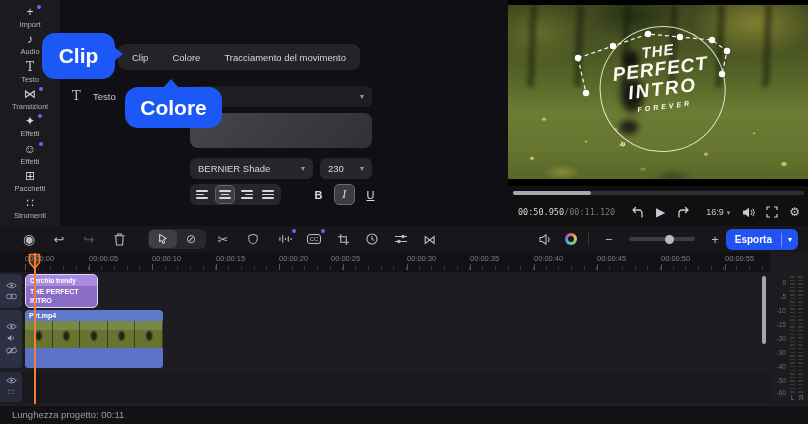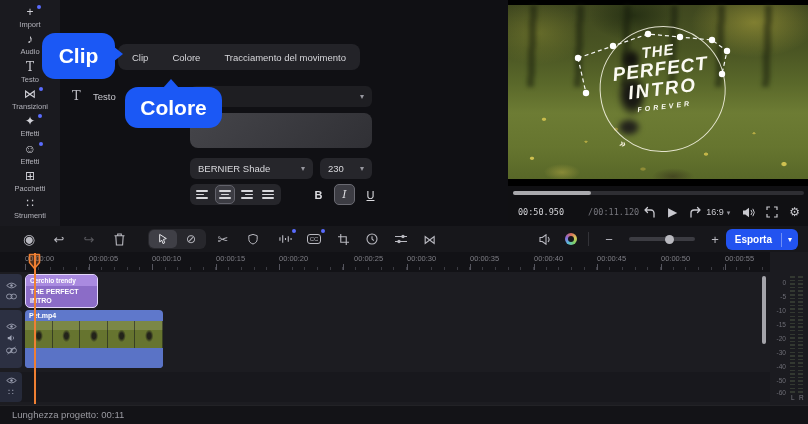--- a/index.html
+++ b/index.html
@@ -93,21 +93,21 @@
   .tl2{font-size:19px;letter-spacing:1px;line-height:1.05;}
   .tl3{font-size:19px;letter-spacing:2px;line-height:1.05;}
   .tl4{margin-top:4px;font-size:7px;letter-spacing:3px;}
   .doodle{position:absolute;left:34px;top:118px;font-size:11px;color:#f5efdc;transform:rotate(25deg);font-weight:700;}
   .sel-svg{position:absolute;left:0;top:0;}
   .controls{position:absolute;left:0;right:0;bottom:0;height:40px;background:#101013;}
   .seek{position:absolute;left:5px;right:4px;top:5px;height:4px;background:#2e2e33;border-radius:2px;cursor:pointer;}
   .seek-fill{width:78px;height:4px;background:#a9a9ad;border-radius:2px;}
   .ctr-row{position:absolute;left:10px;right:8px;top:14px;height:24px;display:flex;align-items:center;}
   .tc{font-family:"DejaVu Sans Mono",monospace;font-size:8.5px;color:#d4d4d8;}
-  .tc .dim{color:#77777e;margin-left:24px;}
+  .tc .dim{color:#77777e;}
   .pv-ico{display:flex;align-items:center;justify-content:center;color:#c9c9cf;cursor:pointer;}
   .aspect{font-size:9px;color:#c9c9cf;display:flex;align-items:flex-end;gap:3px;cursor:pointer;}
   .aspect .chev{font-size:7px;color:#97979f;}
   
   #toolbar{position:absolute;left:0;top:226px;width:808px;height:26px;background:#17171b;}
   .tb-ico{position:relative;display:flex;align-items:center;justify-content:center;color:#b9b9c0;
     font-size:13px;cursor:pointer;width:18px;height:20px;}
   .tb-left{position:absolute;left:20px;top:3px;display:flex;gap:12px;align-items:center;}
   .tb-selgrp{position:absolute;left:148px;top:3px;height:20px;background:#27272c;border-radius:6px;
     display:flex;padding:1px;}
@@ -427,21 +427,21 @@
       <span class="chev">▾</span>
     </button>
   </section>
 
   <div id="ruler">
     <span class="rl" style="left:25px">00:00:00</span>
     <span class="rl" style="left:89px">00:00:05</span>
     <span class="rl" style="left:152px">00:00:10</span>
     <span class="rl" style="left:216px">00:00:15</span>
     <span class="rl" style="left:279px">00:00:20</span>
-    <span class="rl" style="left:354px">00:00:25</span>
+    <span class="rl" style="left:331px">00:00:25</span>
     <span class="rl" style="left:407px">00:00:30</span>
     <span class="rl" style="left:470px">00:00:35</span>
     <span class="rl" style="left:534px">00:00:40</span>
     <span class="rl" style="left:597px">00:00:45</span>
     <span class="rl" style="left:661px">00:00:50</span>
     <span class="rl" style="left:725px">00:00:55</span>
     <div class="ticks-minor"></div>
     <div class="ticks-major"></div>
   </div>
 

